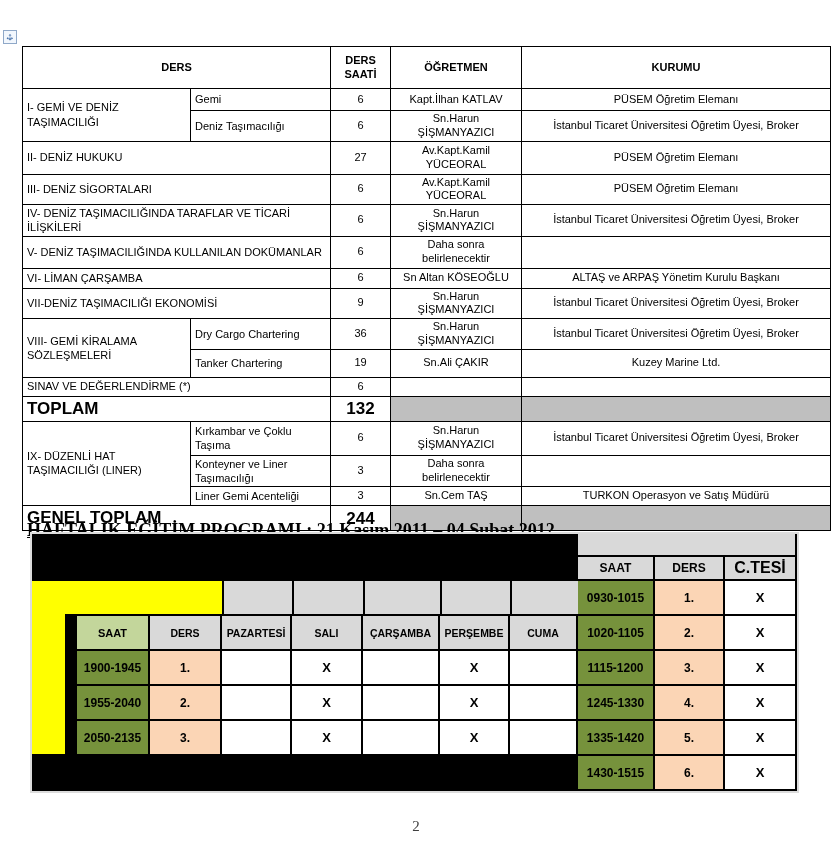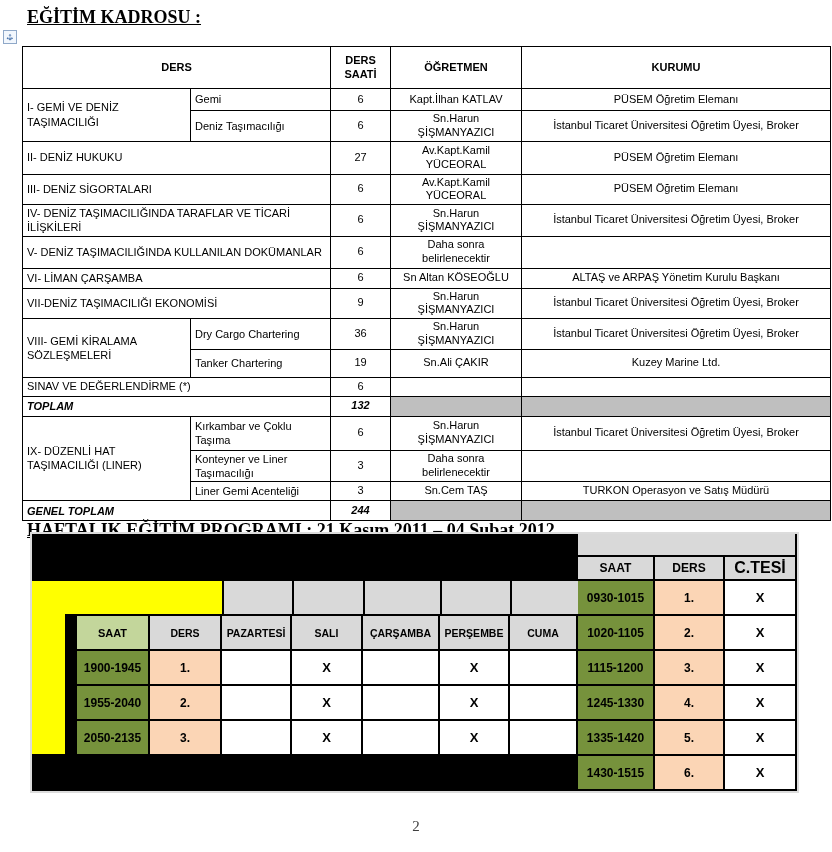--- a/index.html
+++ b/index.html
@@ -14,21 +14,21 @@
   
   .move-handle{position:absolute;left:3px;top:30px;width:12px;height:12px;border:1px solid #8fa8c8;background:#f2f7fd;}
   .move-handle span{position:absolute;left:0;top:-1px;width:12px;text-align:center;font-size:11px;line-height:13px;color:#2e5e9e;}
 
   
   table.kadro{position:absolute;left:22px;top:46px;width:808px;border-collapse:collapse;table-layout:fixed;font-size:11px;}
   table.kadro td,table.kadro th{border:1px solid #000;padding:1px 4px;vertical-align:middle;overflow:hidden;}
   table.kadro th{font-weight:bold;text-align:center;font-size:11px;line-height:1.25;}
   td.name{text-align:left;line-height:1.3;}
   td.c{text-align:center;line-height:1.25;}
-  td.tot{font-weight:bold;font-style:italic;font-size:11px;margin-top:21px;}
+  td.tot{font-weight:bold;font-size:17px;margin-top:21px;}
   td.gray{background:#BFBFBF;}
 
   
   .board-wrap{position:absolute;left:30px;top:532px;border:2px solid #dcdcdc;}
   .board{position:relative;width:765px;height:257px;background:#000;}
   .yellow-top{position:absolute;left:0;top:47px;width:190px;height:33px;background:#FFFF00;}
   .yellow-strip{position:absolute;left:0;top:47px;width:33px;height:173px;background:#FFFF00;}
 
   .gray-row{position:absolute;left:190px;top:47px;height:33px;display:grid;grid-template-columns:68px 69px 75px 68px 66px;gap:2px;border-left:2px solid #000;}
   .gray-row .gcell{background:#D9D9D9;}
@@ -44,21 +44,20 @@
   .day{background:#ffffff;font-size:13px;}
   .span3{grid-column:1 / -1;}
 
   .pagenum{position:absolute;left:0;top:818px;width:100%;text-align:center;font-family:"Liberation Serif",serif;font-size:15px;color:#3f3f3f;}
 </style>
 </head>
 <body>
 
 <div class="page">
 
-  <div class="doc-title t1"><span class="u">EĞİTİM KADROSU :</span></div>
 
   <div class="move-handle">
       <span>↔</span>
       <span>↕</span>
     </div>
 
   <table class="kadro">
     <colgroup>
         <col style="width:168px">
         <col style="width:140px">

